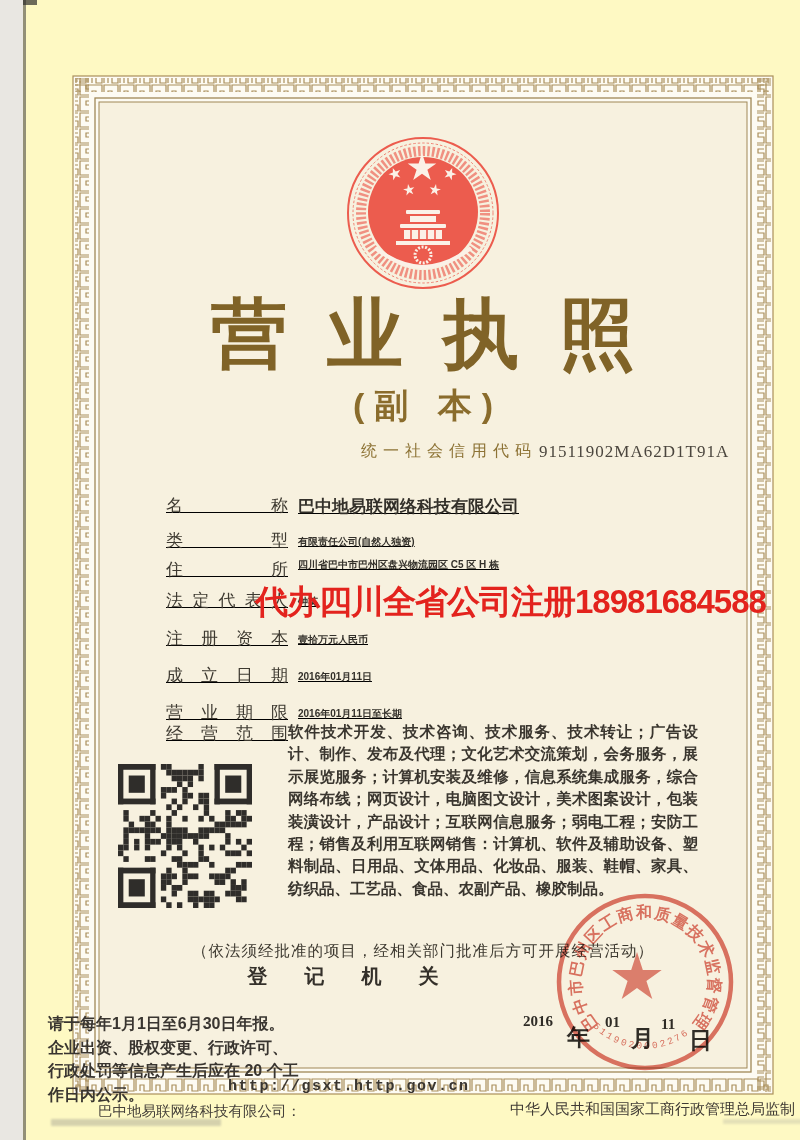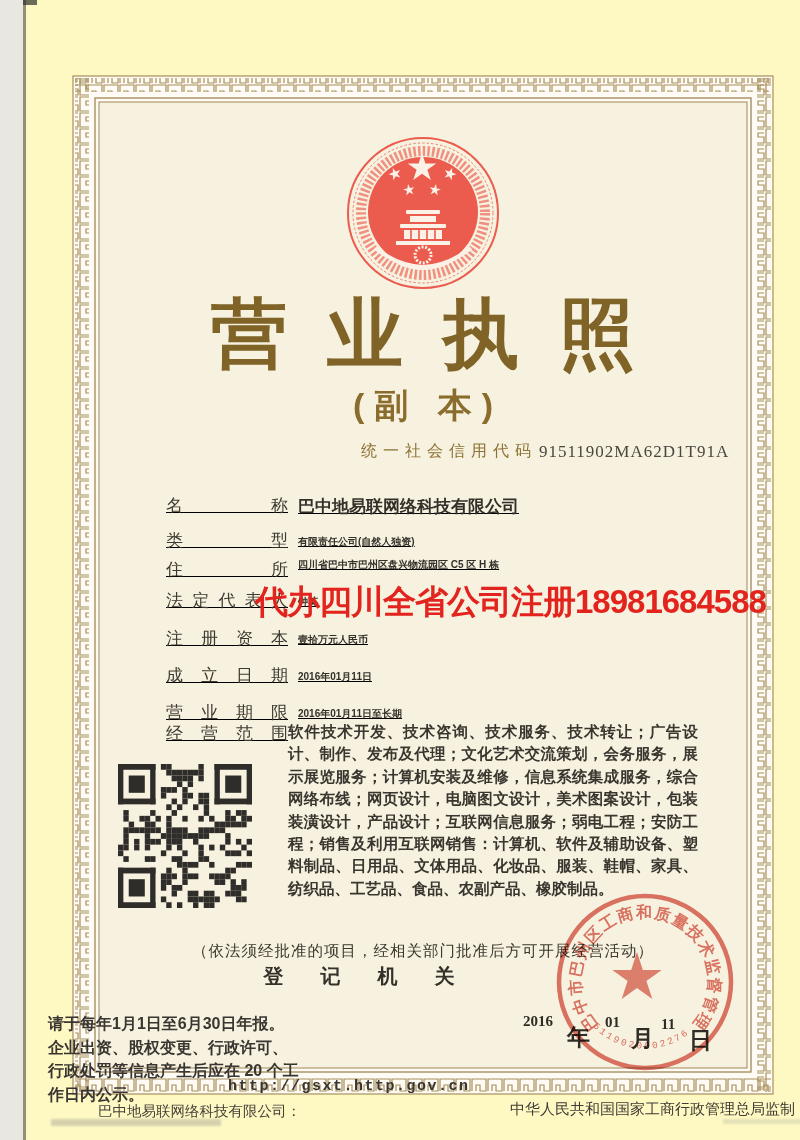--- a/index.html
+++ b/index.html
@@ -33,21 +33,21 @@
   .fvalue.big{font-size:17px;}
   .scope-text{position:absolute;left:265px;top:721px;width:410px;font-size:15.5px;line-height:22.4px;
           font-weight:bold;color:#3a362f;text-align:justify;}
 
   .watermark{position:absolute;left:232px;top:580px;width:540px;font-size:33px;font-weight:bold;
           color:#e3231d;letter-spacing:-1px;white-space:nowrap;z-index:5;}
 
   .note-line{position:absolute;left:0;top:941px;width:800px;text-align:center;font-size:15.5px;
           color:#3c382f;font-family:"Liberation Serif",serif;letter-spacing:1px;}
   .authority{position:absolute;left:0;top:963px;width:640px;text-align:center;font-size:20px;font-weight:bold;
-          color:#34302a;letter-spacing:16px;text-indent:16px;font-family:"Liberation Serif",serif;padding-left:16px;}
+          color:#34302a;letter-spacing:16px;text-indent:16px;font-family:"Liberation Serif",serif;}
 
   .date-part{position:absolute;color:#2f2c26;font-weight:bold;z-index:3;font-family:"Liberation Serif",serif;}
   .d-num{font-size:15px;}
   .d-cjk{font-size:23px;}
 
   .notice{position:absolute;left:25px;top:1012px;width:230px;font-size:16px;font-weight:bold;
           color:#393530;line-height:23.5px;z-index:6;white-space:nowrap;}
   .url{position:absolute;left:205px;top:1078px;font-size:15px;font-weight:bold;color:#393530;
           letter-spacing:1.5px;z-index:6;font-family:"Liberation Mono",monospace;}
   .footer-left{position:absolute;left:75px;top:1102px;font-size:14.5px;color:#45403a;

